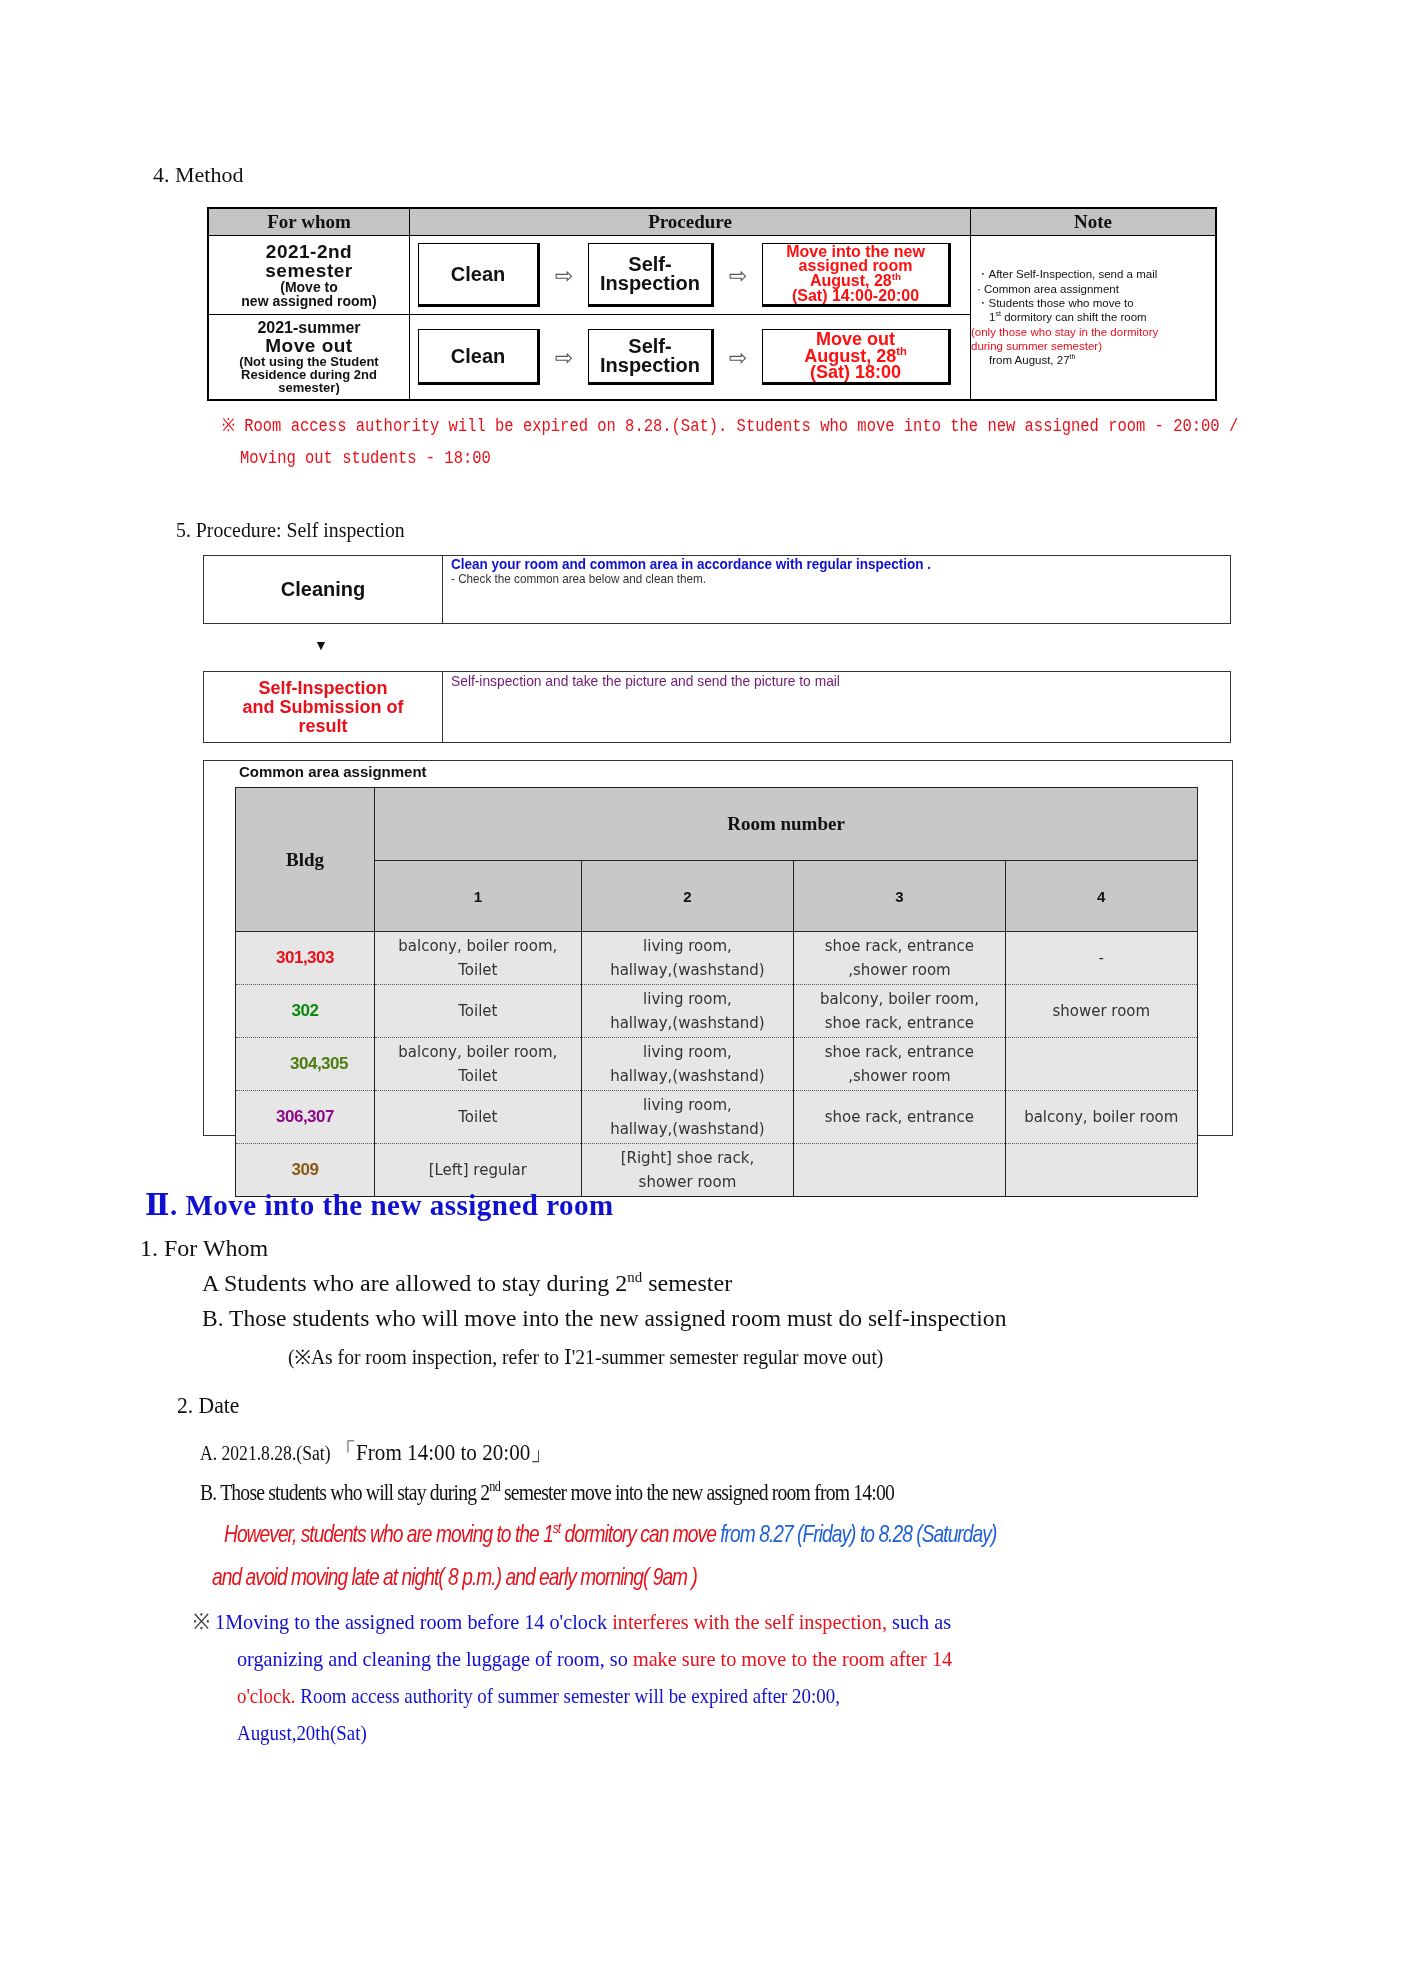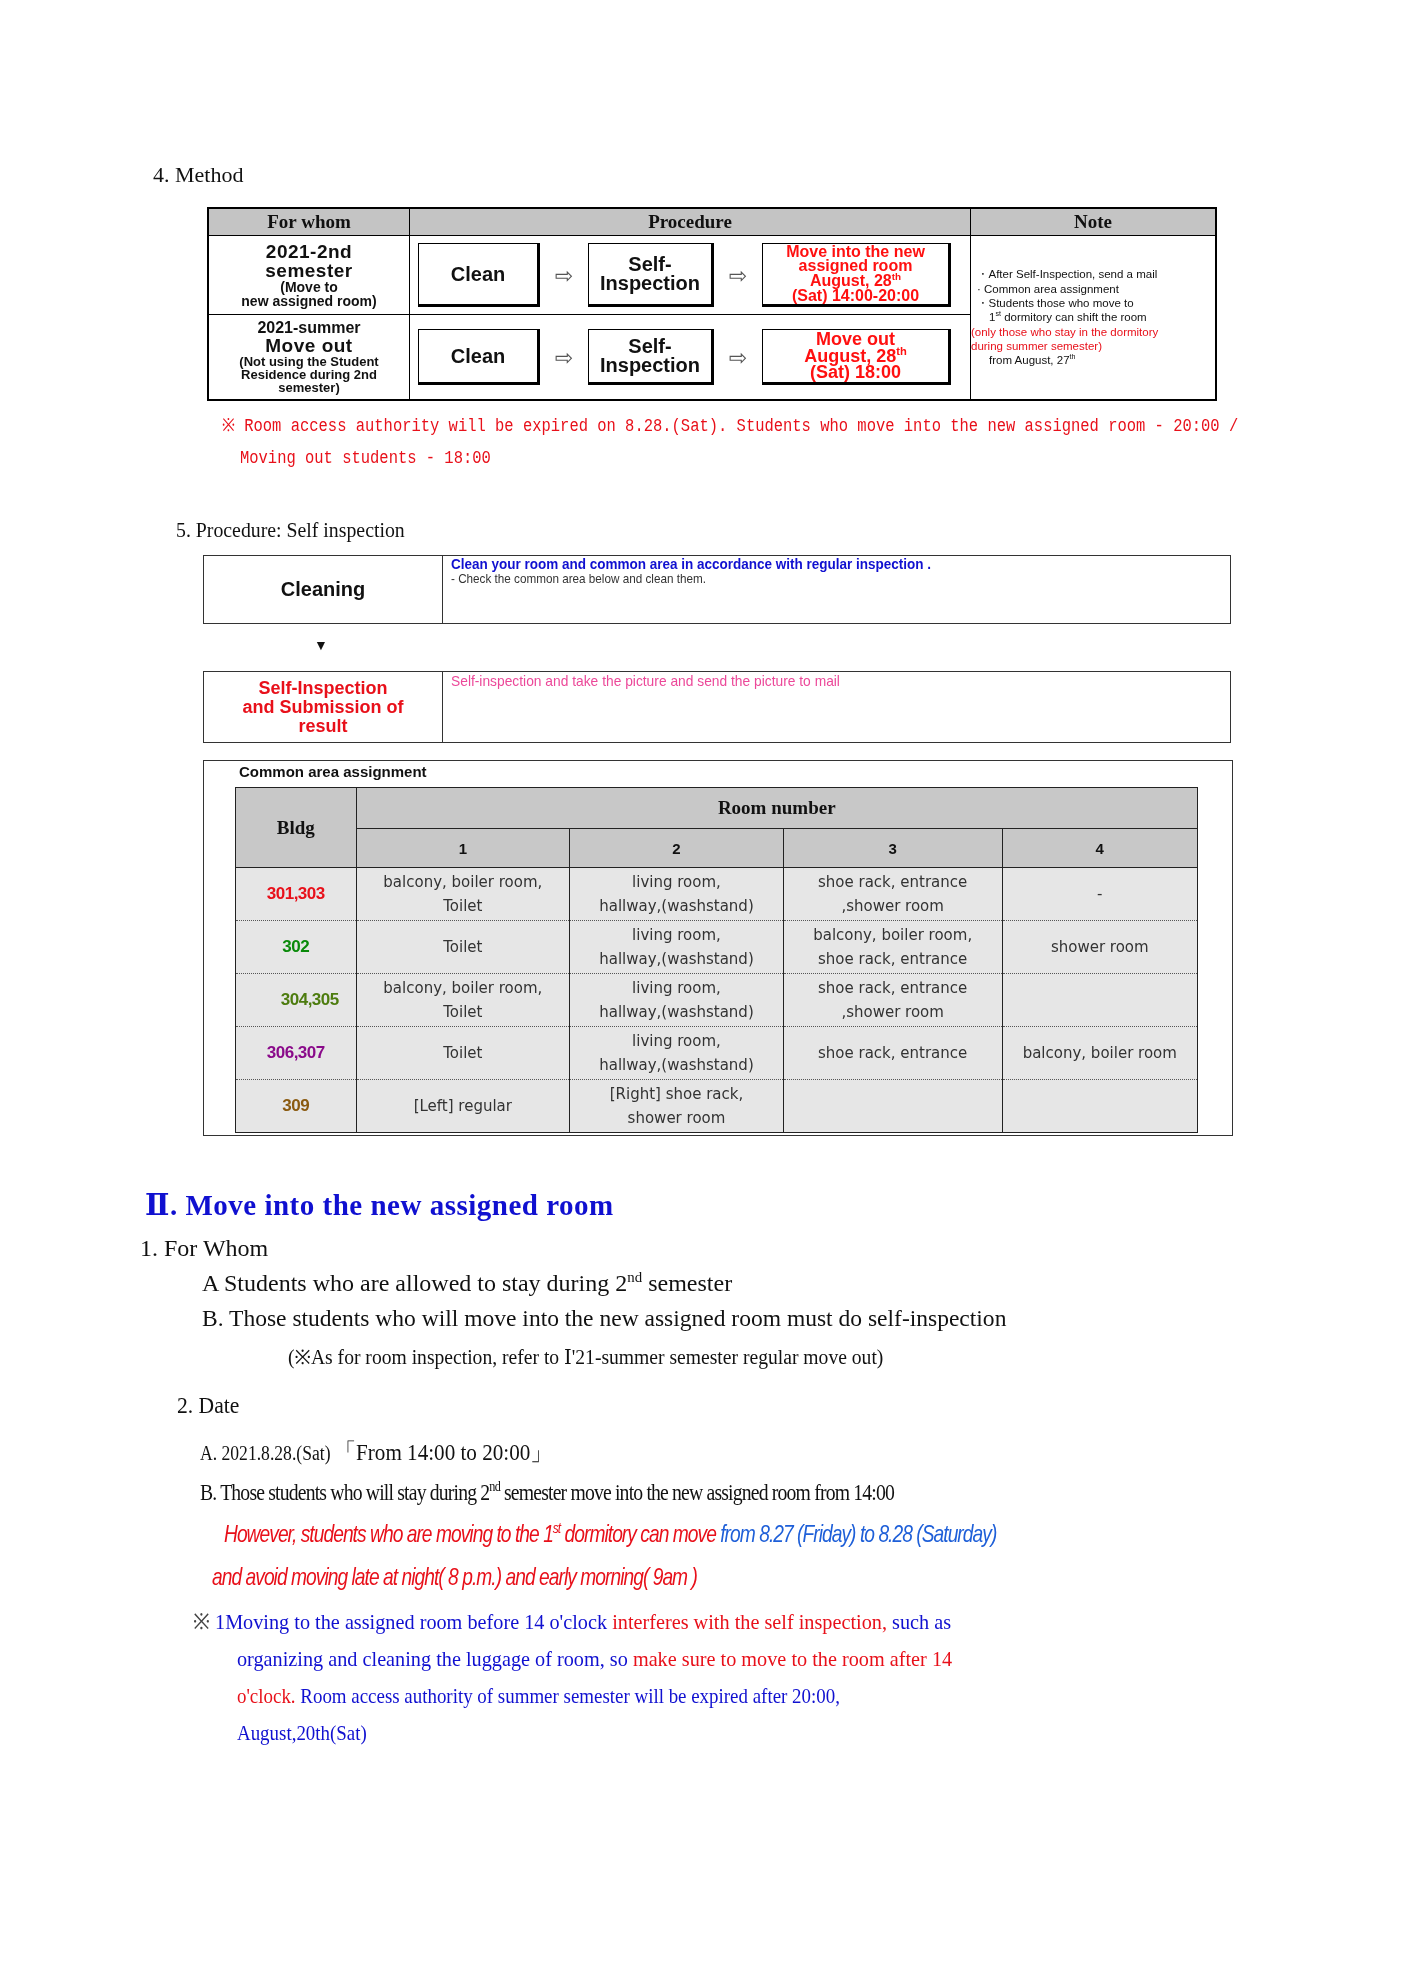--- a/index.html
+++ b/index.html
@@ -39,21 +39,21 @@
   
   .pbox2 { border: 1px solid #333; display: flex; }
   .pbox2 .lab { width: 238px; border-right: 1px solid #333; display: flex; align-items: center; justify-content: center;
                 text-align: center; font-family: "Liberation Sans", sans-serif; font-weight: bold; }
   .pbox2 .desc { flex: 1; padding-left: 8px; display: flex; flex-direction: column; 
                  font-family: "Liberation Sans", sans-serif; }
 
   
   #common-frame { left: 203px; top: 760px; width: 1028px; height: 374px; border: 1px solid #333; }
   #common-table { position: absolute; left: 31px; top: 26px; width: 963px; border-collapse: collapse; }
-  #common-table th { background: #c8c8c8; border: 1px solid #222; padding: 0; }
+  #common-table th { background: #c8c8c8; border: 1px solid #222; padding: 16px; }
   #common-table td { background: #e6e6e6; border-left: 1px solid #222; border-right: 1px solid #222;
                      border-bottom: 1px dotted #555; text-align: center; font-family: "DejaVu Sans", sans-serif;
                      font-size: 15px; color: #333; line-height: 24px; height: 52px; padding: 0 4px; }
   #common-table tr:last-child td { border-bottom: 1px solid #222; }
   #common-table .bldg { font-family: "Liberation Sans", sans-serif; font-weight: bold; font-size: 17px; letter-spacing: -0.5px; }
 
   .body-text { font-family: "Liberation Serif", serif; font-size: 24px; }
   .cond { display: inline-block; transform: scaleX(0.82); transform-origin: left center; white-space: nowrap; }
 </style>
 </head>
@@ -156,21 +156,21 @@
 </div>
 
 <div class="abs" style="left:314px;top:638px;font-size:14px;">▼</div>
 
 <div class="abs pbox2" style="left:203px;top:671px;width:1026px;height:70px;">
   <div class="lab red" style="font-size:18px;line-height:19px;flex-direction:column;">
     <div>Self-Inspection</div>
     <div>and  Submission  of</div>
     <div>result</div>
   </div>
-  <div class="desc" style="font-size:15px;color:#ec4899;">
+  <div class="desc" style="font-size:15px;color:#701a75;">
     <span class="cond" style="transform:scaleX(0.92)">Self-inspection  and  take  the  picture  and  send  the  picture  to  mail</span>
   </div>
 </div>
 
 <div class="abs" id="common-frame">
   <div class="abs sans" style="left:35px;top:2px;font-size:15px;font-weight:bold;">Common  area  assignment</div>
   <table id="common-table">
     <thead>
       <tr>
         <th rowspan="2" style="width:118px;font-family:'Liberation Serif',serif;font-size:19px;">Bldg</th>

